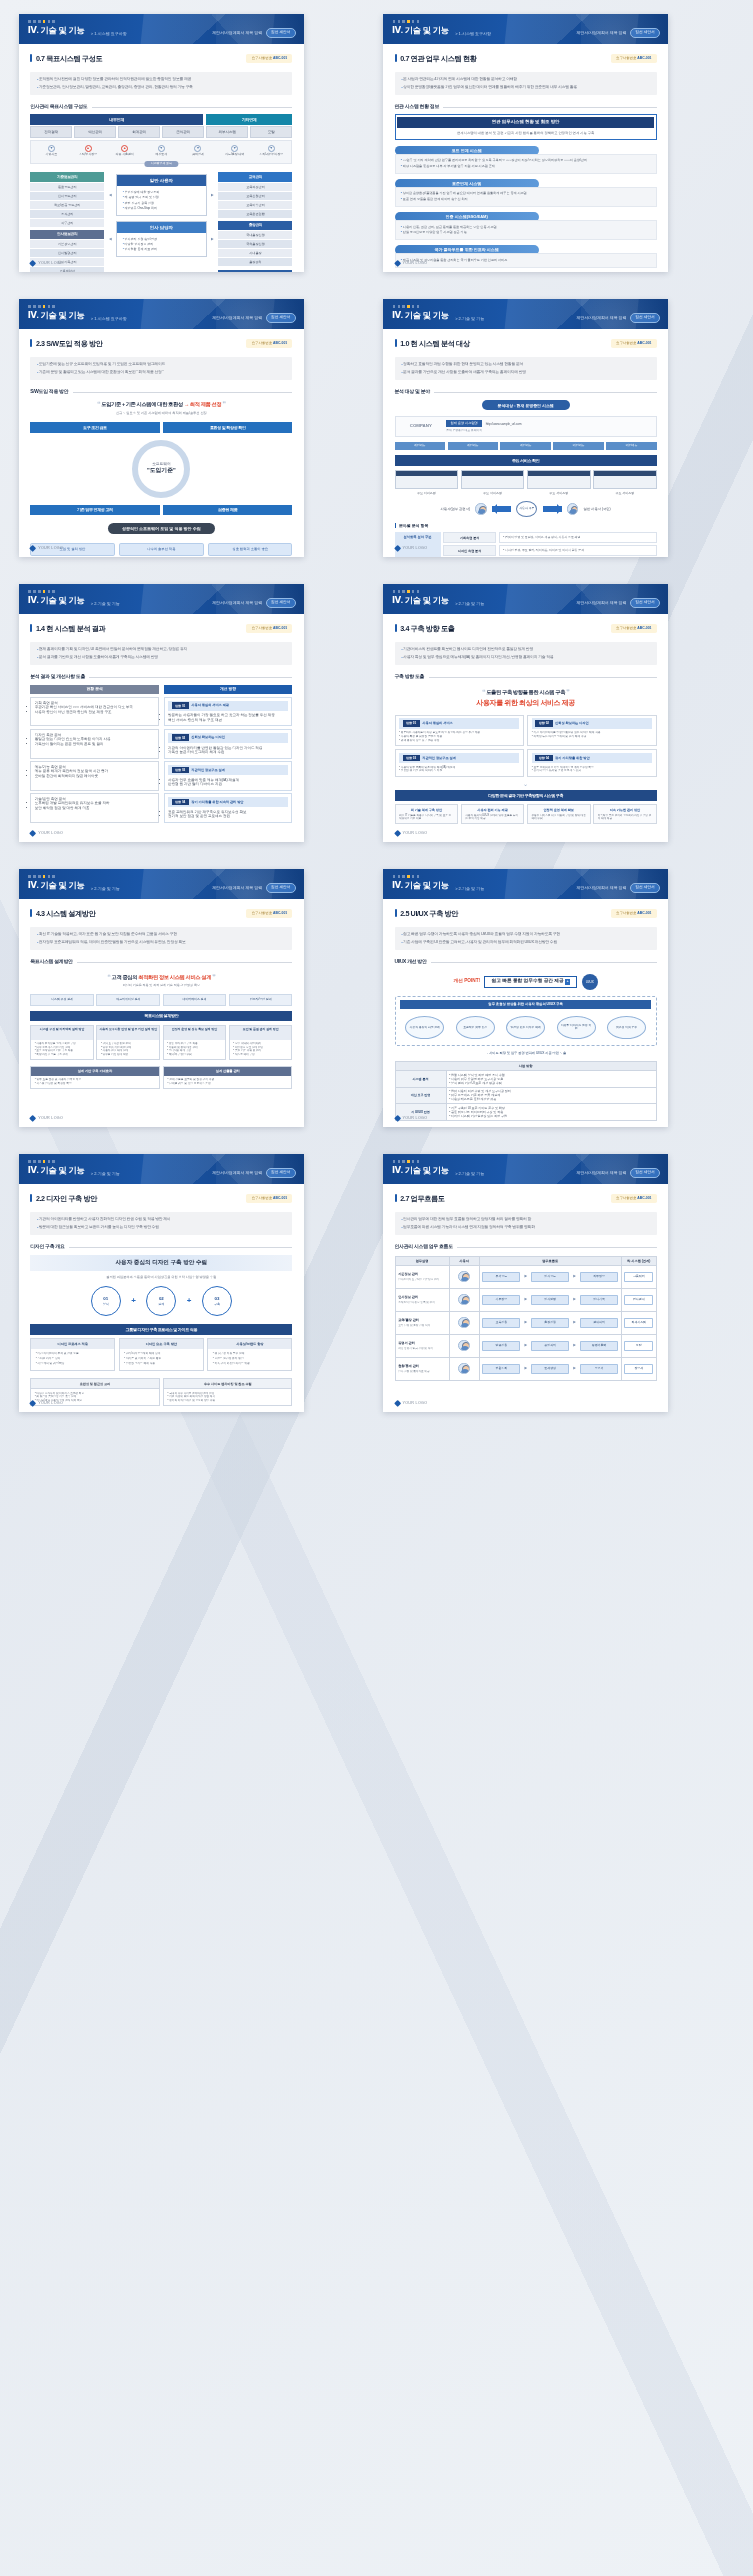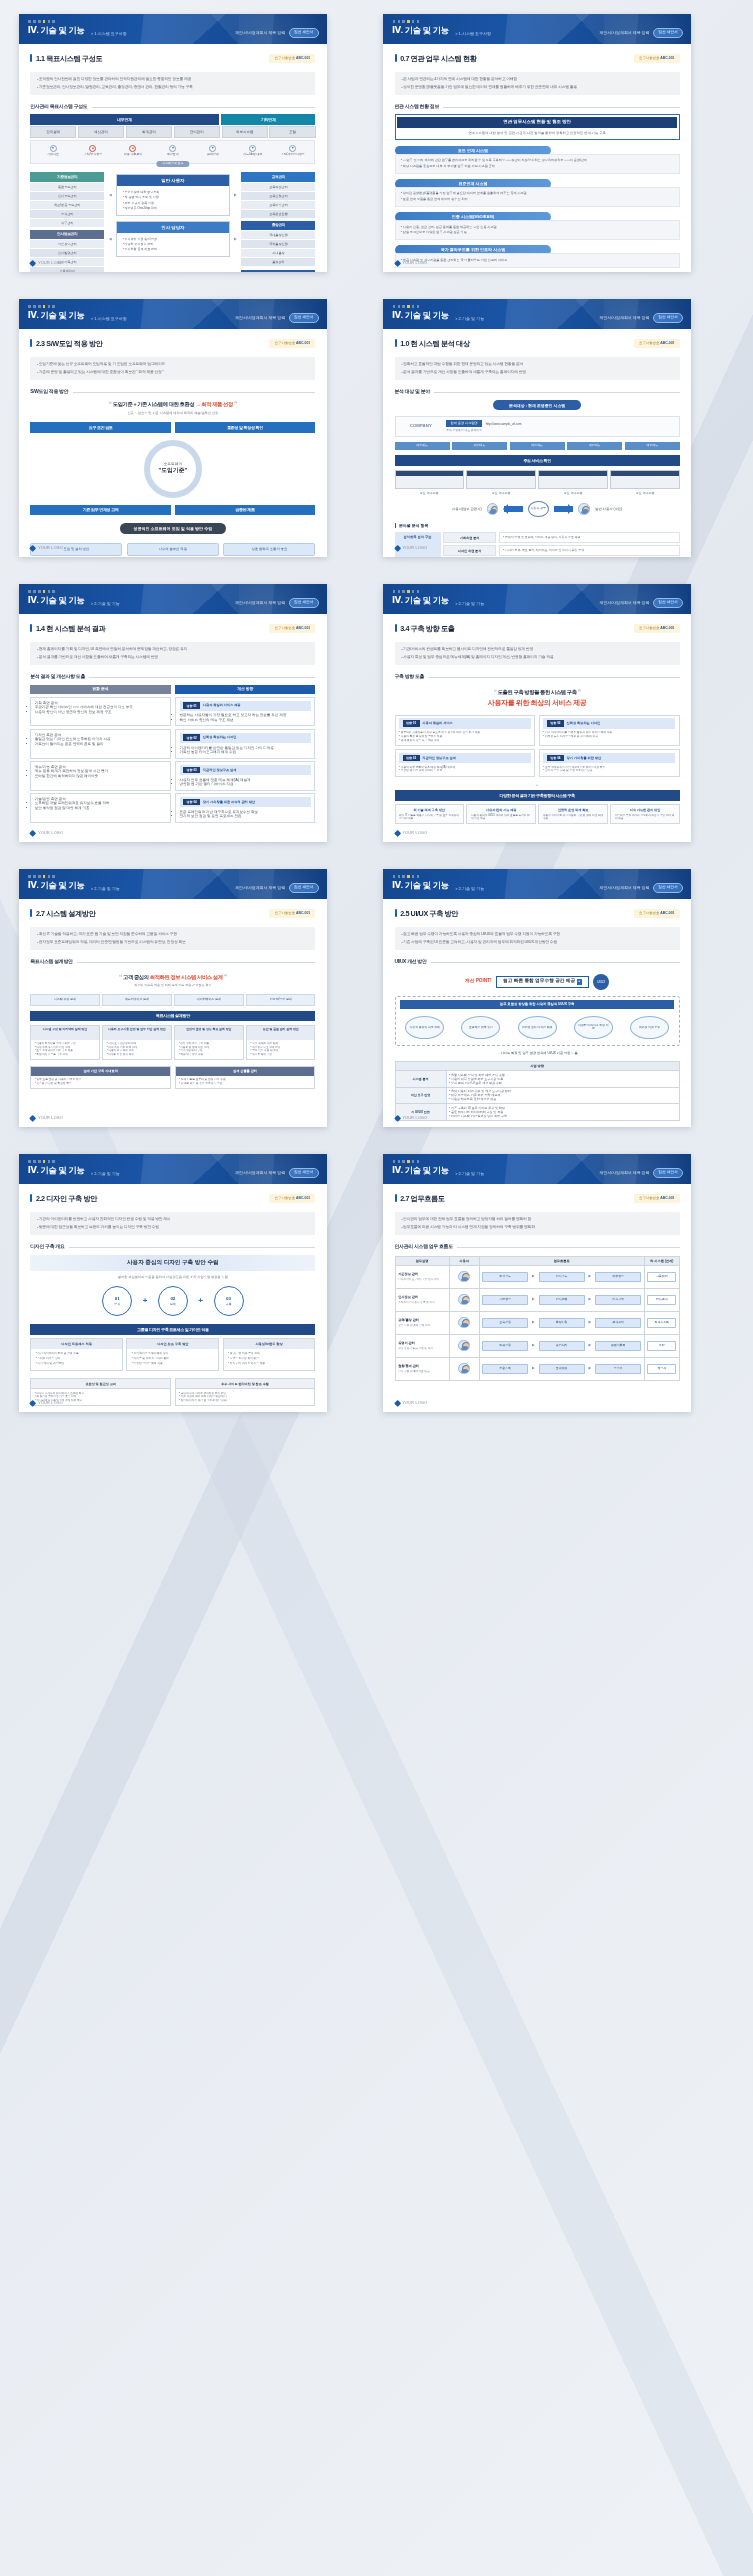--- a/index.html
+++ b/index.html
@@ -26,21 +26,21 @@
     grid-auto-rows:259px;
     column-gap:12.3px;
     row-gap:26px;
     padding:14px 14px;
     justify-content:center;
   }
   
   .slide{
     position:relative;
     background:#fff;
-    width:308px;height:258px;
+    width:285px;height:258px;
     box-shadow:0 1.8px 6.1px rgba(40,55,80,.22);
     overflow:hidden;
     font-size:3.5px;
     line-height:1.35;
     color:#3c4554;
   }
   
   .s-head{
     position:relative;height:30px;
     background:linear-gradient(95deg,#14478f 0%,#1a56a8 45%,#123f80 100%);
@@ -271,21 +271,21 @@
     <div class="crumb">&gt; 1.시스템 요구사항</div>
     <div class="hd-right">
       <span class="t">제안서/사업계획서 제목 입력</span>
       <span class="pill">점선 제안서</span>
     </div>
   </div>
     <div class="s-body">
       <div class="ttl-row">
     <div class="ttl">
       <span class="bar"></span>
-      <h2>1.1 목표시스템 구성도</h2>
+      <h2>0.7 목표시스템 구성도</h2>
     </div>
     <div class="req">요구사항번호 <b>ABC-001</b></div>
   </div>
       <div class="lead">
           <p>조직원의 인사전반에 걸친 다양한 정보를 관리하여 인적자원관리에 필요한 종합적인 정보를 제공</p>
           <p>기준정보관리, 인사정보관리, 발령관리, 교육관리, 출장관리, 증명서 관리, 현황관리 등의 기능 구축</p>
         </div>
       <div class="sec">
     <span class="sl">인사관리 목표시스템 구성도</span>
     <span class="ln"></span>
@@ -878,21 +878,21 @@
     <div class="crumb">&gt; 2.기술 및 기능</div>
     <div class="hd-right">
       <span class="t">제안서/사업계획서 제목 입력</span>
       <span class="pill">점선 제안서</span>
     </div>
   </div>
     <div class="s-body">
       <div class="ttl-row">
     <div class="ttl">
       <span class="bar"></span>
-      <h2>2.7 시스템 설계방안</h2>
+      <h2>4.3 시스템 설계방안</h2>
     </div>
     <div class="req">요구사항번호 <b>ABC-001</b></div>
   </div>
       <div class="lead">
           <p>최신 IT 기술을 적용하고, 국가 표준 웹 기술 및 보안 지침을 준수하여 고품질 서비스 구현</p>
           <p>전자정부 표준프레임워크 적용, 데이터 표준/모델링을 기반으로 시스템의 유연성, 안정성 확보</p>
         </div>
       <div class="sec">
     <span class="sl">목표시스템 설계방안</span>
     <span class="ln"></span>

